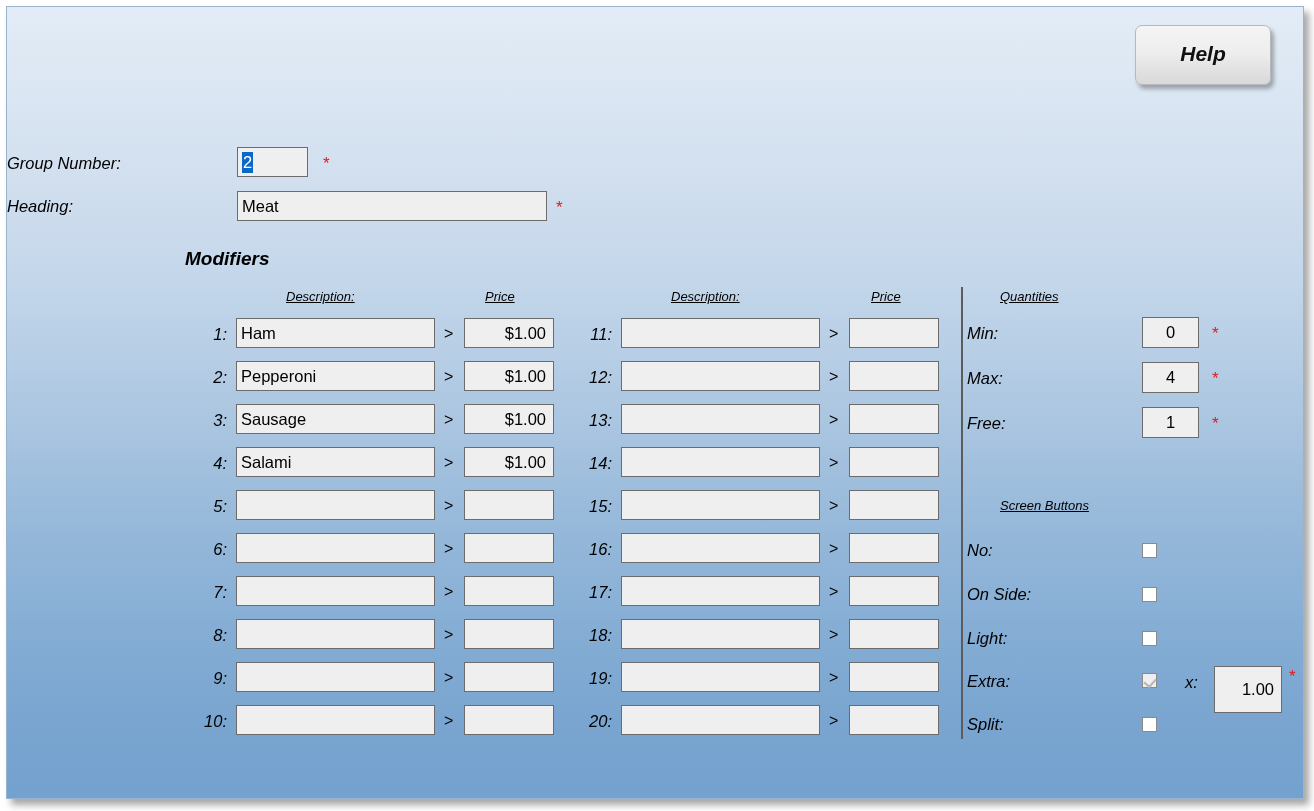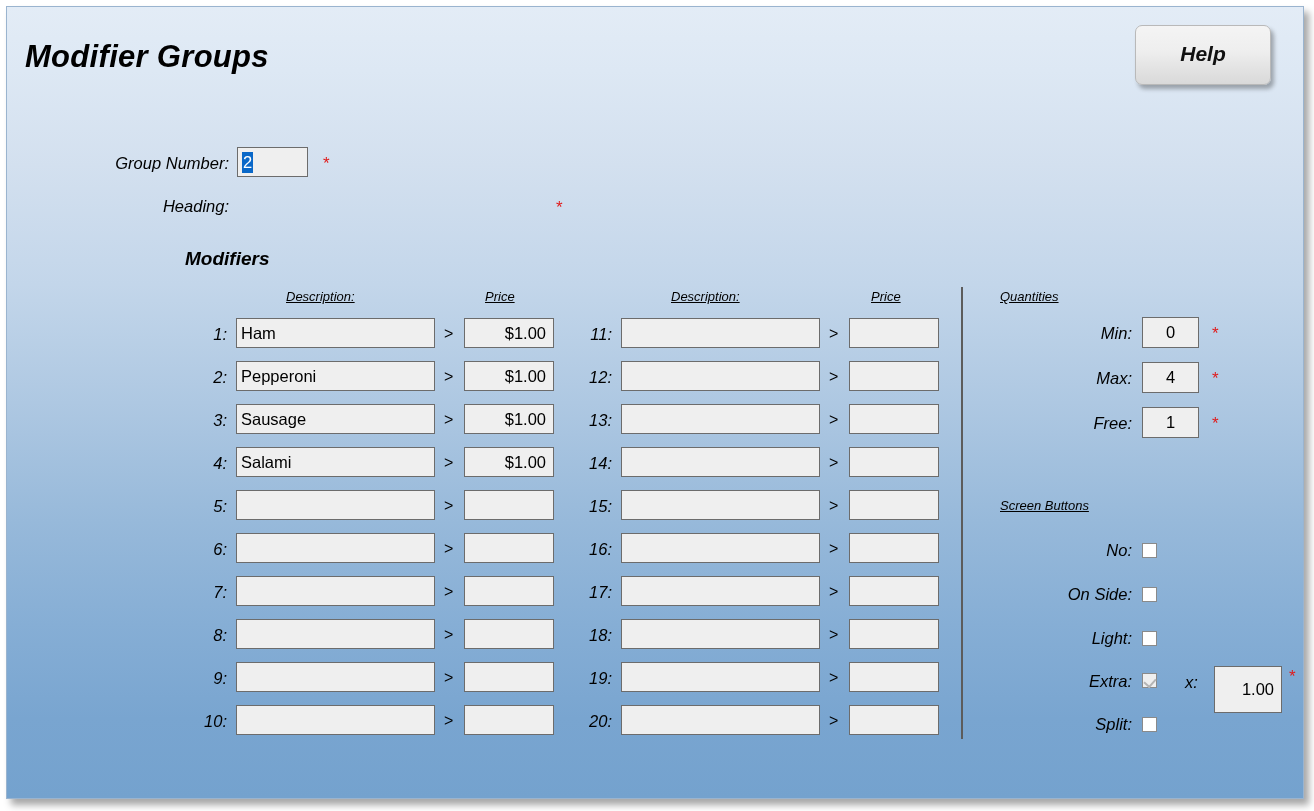--- a/index.html
+++ b/index.html
@@ -74,21 +74,21 @@
   #btn-help { left: 1128px; top: 18px; }
 
   
   .lbl {
     font-size: 16.5px;
     font-style: italic;
     color: #000000;
     white-space: nowrap;
     position: absolute;
   }
-  .lbl-r { text-align: right; }
+  .lbl-r { text-align: left; }
 
   
   .fld {
     position: absolute;
     background: #efefef;
     border: 1px solid #6c6c6c;
     box-sizing: border-box;
     font-family: "Liberation Sans", sans-serif;
     font-size: 16.5px;
     color: #000000;
@@ -182,31 +182,33 @@
     border: solid #b4b4b4;
     border-width: 0 2px 2px 0;
     transform: rotate(42deg);
   }
 </style>
 </head>
 <body>
 
 <div id="app-window">
 
-  <div id="page-title">Modifier Groups</div>
 
   <div id="btn-help" class="topbtn">Help</div>
 
   <div class="lbl lbl-r" style="left:0px; top:147px; width:222px;">Group Number:</div>
   <div class="fld" id="group-number-field" style="left:230px; top:140px; width:71px; height:30px;">
     <span class="sel">2</span>
   </div>
   <div class="ast" style="left:316px; top:148px;">*</div>
 
   <div class="lbl lbl-r" style="left:0px; top:190px; width:222px;">Heading:</div>
+  <div class="fld" id="heading-field" style="left:230px; top:184px; width:310px; height:30px;">
+    <span>Meat</span>
+  </div>
   <div class="ast" style="left:549px; top:192px;">*</div>
 
   <div id="modifiers-heading">Modifiers</div>
 
   <div class="uhead" style="left:279px; top:282px;">Description:</div>
   <div class="uhead" style="left:478px; top:282px;">Price</div>
   <div class="uhead" style="left:664px; top:282px;">Description:</div>
   <div class="uhead" style="left:864px; top:282px;">Price</div>
 
   <div id="left-rows">

